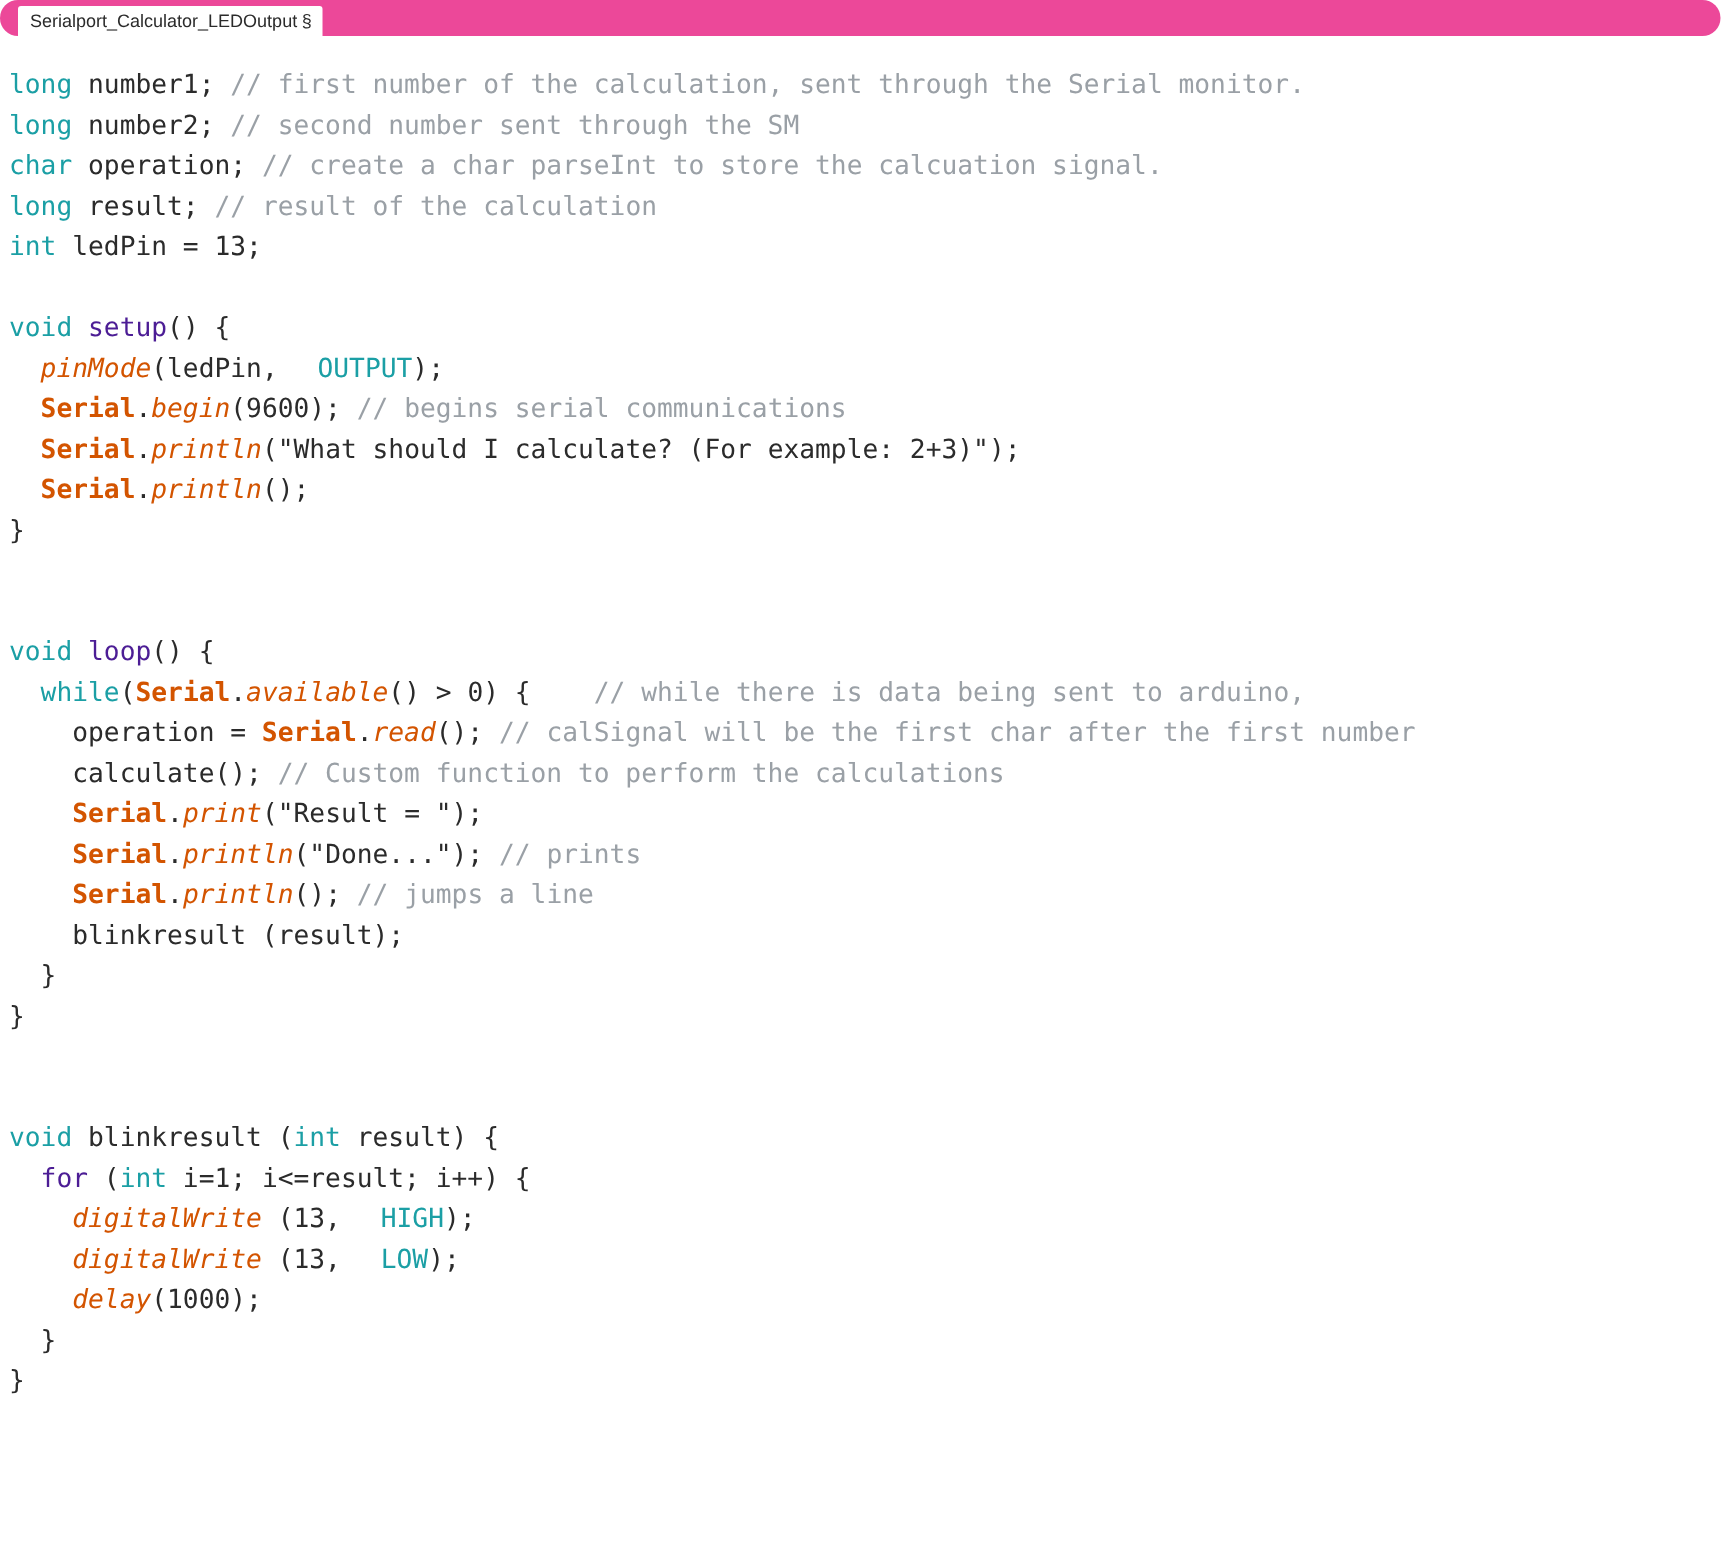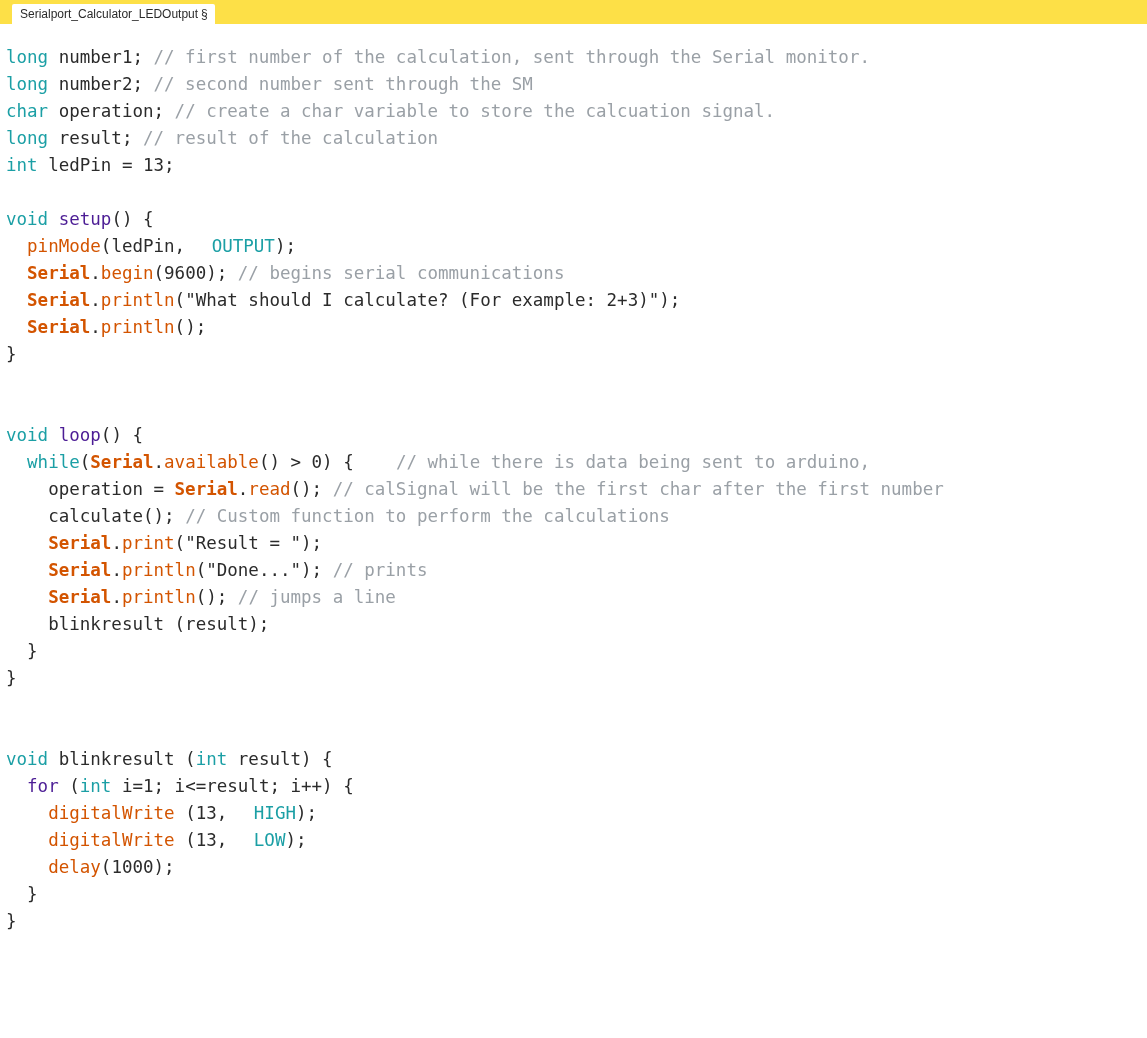--- a/index.html
+++ b/index.html
@@ -10,26 +10,27 @@
   body {
     width: 1147px;
     height: 1038px;
     overflow: hidden;
     font-family: "DejaVu Sans Mono", monospace;
   }
 
   
   #tab-bar {
     height: 24px;
-    background: #fde047;
+    background: #ec4899;
     position: relative;
     display: flex;
     align-items: flex-end;
     padding-left: 12px;
     box-sizing: border-box;
+    border-radius: 12px;
   }
   .tab {
     background: #ffffff;
     color: #2b2b2b;
     font-family: "Liberation Sans", sans-serif;
     font-size: 12px;
     line-height: 19px;
     height: 20px;
     padding: 0 7px 0 8px;
     box-sizing: border-box;
@@ -55,40 +56,40 @@
     font-size: 17.5px;
     line-height: 27px;
     height: 27px;
     white-space: pre;
     color: #2b2b2b;
   }
 
   
   .t-kw      { color: #1b9fa5; }            
   .t-fn      { color: #4c1d95; }            
-  .t-func    { color: #d35400; }            
+  .t-func    { color: #d35400; font-style: italic; }            
   .t-obj     { color: #d35400; font-weight: bold; } 
   .t-const   { color: #1b9fa5; margin-left: 16px; }            
   .t-comment { color: #9aa0a6; }
   .t-plain   { color: #2b2b2b; }
 </style>
 </head>
 <body>
 
 <div id="tab-bar">
   <div class="tab">
     <span>Serialport_Calculator_LEDOutput</span>
     <span class="modmark">§</span>
   </div>
 </div>
 
 <div id="editor">
     <div class="code-line"><span class="t-kw">long</span><span class="t-plain"> number1; </span><span class="t-comment">// first number of the calculation, sent through the Serial monitor.</span></div>
     <div class="code-line"><span class="t-kw">long</span><span class="t-plain"> number2; </span><span class="t-comment">// second number sent through the SM</span></div>
-    <div class="code-line"><span class="t-kw">char</span><span class="t-plain"> operation; </span><span class="t-comment">// create a char variable to store the calcuation signal.</span></div>
+    <div class="code-line"><span class="t-kw">char</span><span class="t-plain"> operation; </span><span class="t-comment">// create a char parseInt to store the calcuation signal.</span></div>
     <div class="code-line"><span class="t-kw">long</span><span class="t-plain"> result; </span><span class="t-comment">// result of the calculation</span></div>
     <div class="code-line"><span class="t-kw">int</span><span class="t-plain"> ledPin = 13;</span></div>
     <div class="code-line">&nbsp;</div>
     <div class="code-line"><span class="t-kw">void</span><span class="t-plain"> </span><span class="t-fn">setup</span><span class="t-plain">() {</span></div>
     <div class="code-line"><span class="t-plain">  </span><span class="t-func">pinMode</span><span class="t-plain">(ledPin, </span><span class="t-const">OUTPUT</span><span class="t-plain">);</span></div>
     <div class="code-line"><span class="t-plain">  </span><span class="t-obj">Serial</span><span class="t-plain">.</span><span class="t-func">begin</span><span class="t-plain">(9600); </span><span class="t-comment">// begins serial communications</span></div>
     <div class="code-line"><span class="t-plain">  </span><span class="t-obj">Serial</span><span class="t-plain">.</span><span class="t-func">println</span><span class="t-plain">("What should I calculate? (For example: 2+3)");</span></div>
     <div class="code-line"><span class="t-plain">  </span><span class="t-obj">Serial</span><span class="t-plain">.</span><span class="t-func">println</span><span class="t-plain">();</span></div>
     <div class="code-line"><span class="t-plain">}</span></div>
     <div class="code-line">&nbsp;</div>

